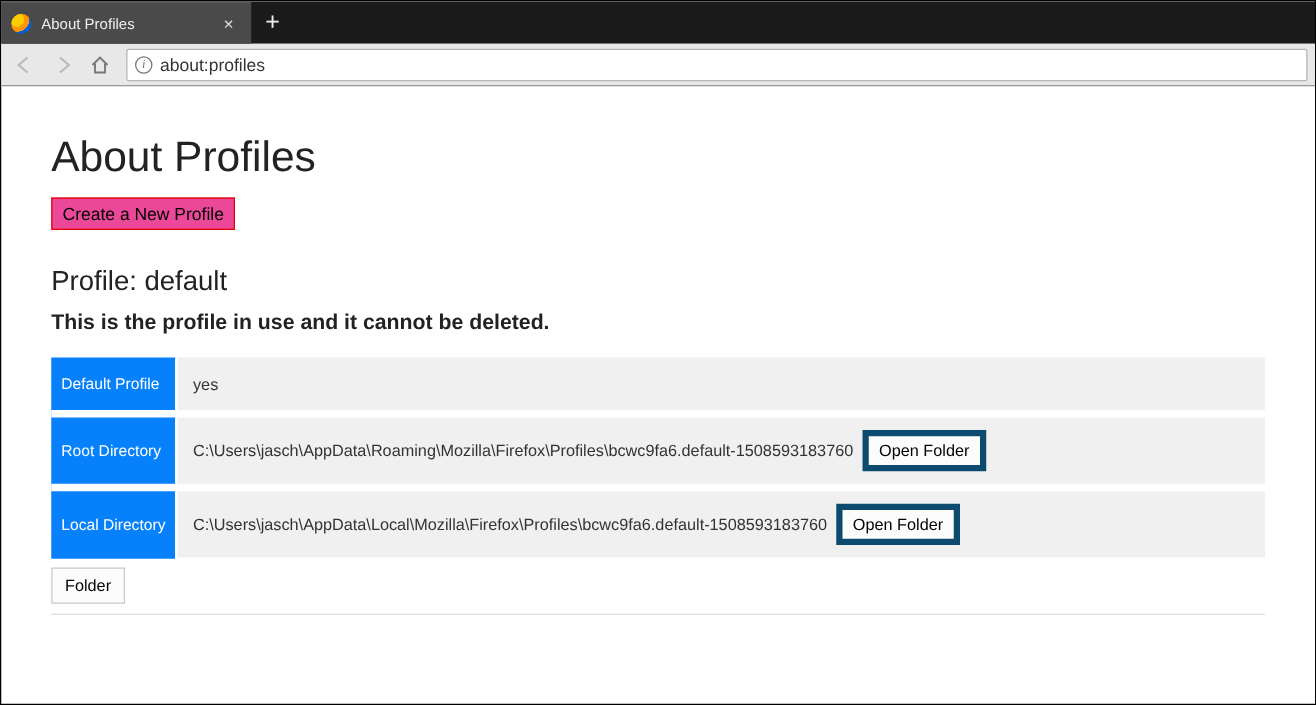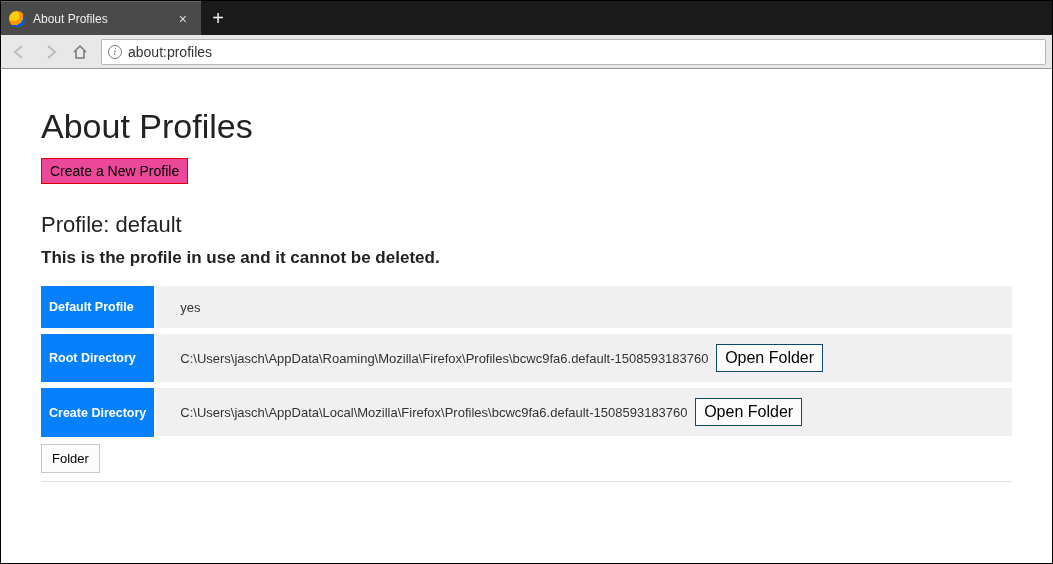--- a/index.html
+++ b/index.html
@@ -38,32 +38,32 @@
     font-size: 14px; padding: 4px 8px; background: #ec4899;
     border: 1px solid #e20000; cursor: pointer; display: inline-block;
   }
 
   h2 { font-size: 22px; font-weight: 400; margin: 28px 0 10px 0; }
   .inuse { font-weight: 700; font-size: 17px; margin: 8px 0 18px 0; }
 
   table.profile { width: 100%; border-collapse: collapse; font-size: 13px; }
   table.profile tr { }
   table.profile th {
-    background: #0781fb; color: #fff; text-align: left; font-weight: 700;
+    background: #0781fb; color: #fff; text-align: left; font-weight: 400;
     padding: 14px 8px; white-space: nowrap; width: 1px; font-size: 12.5px;
     border-right: 2px solid #fff;
   }
   table.profile td {
-    background: #f0f0f0; padding: 10px 24px; color: #333;
+    background: #f0f0f0; padding: 10px 12px; color: #333;
     border-bottom: 2px solid #fff;
   }
   table.profile tr:first-child th, table.profile tr:first-child td { border-top: none; }
   table.profile tbody tr + tr th, table.profile tbody tr + tr td { border-top: 6px solid #fff; }
 
-  .open-folder { font-size: 16px; padding: 4px 8px; background: #fcfcfc; border: 1px solid #0c4a6e; cursor: pointer; margin-left: 4px; }
+  .open-folder { font-size: 13px; padding: 4px 8px; background: #fcfcfc; border: 5px solid #0c4a6e; cursor: pointer; margin-left: 4px; }
   .rename { font-size: 13px; padding: 6px 10px; background: #fcfcfc; border: 1px solid #c8c8c8; cursor: pointer; margin-top: 6px; display: inline-block; }
   .hr { border-bottom: 1px solid #e0e0e0; margin-top: 8px; }
 </style>
 </head>
 <body>
 
 <div class="titlebar">
   <div class="tab">
     <span class="favicon"></span>
     <span class="tab-title">About Profiles</span>
@@ -112,21 +112,21 @@
         </td>
       </tr>
       <tr>
         <th>Root Directory</th>
         <td>
           <span>C:\Users\jasch\AppData\Roaming\Mozilla\Firefox\Profiles\bcwc9fa6.default-1508593183760</span>
           <button class="open-folder">Open Folder</button>
         </td>
       </tr>
       <tr>
-        <th>Create Directory</th>
+        <th>Local Directory</th>
         <td>
           <span>C:\Users\jasch\AppData\Local\Mozilla\Firefox\Profiles\bcwc9fa6.default-1508593183760</span>
           <button class="open-folder">Open Folder</button>
         </td>
       </tr>
     </tbody>
   </table>
 
   <button class="rename">Folder</button>
   <div class="hr"></div>

